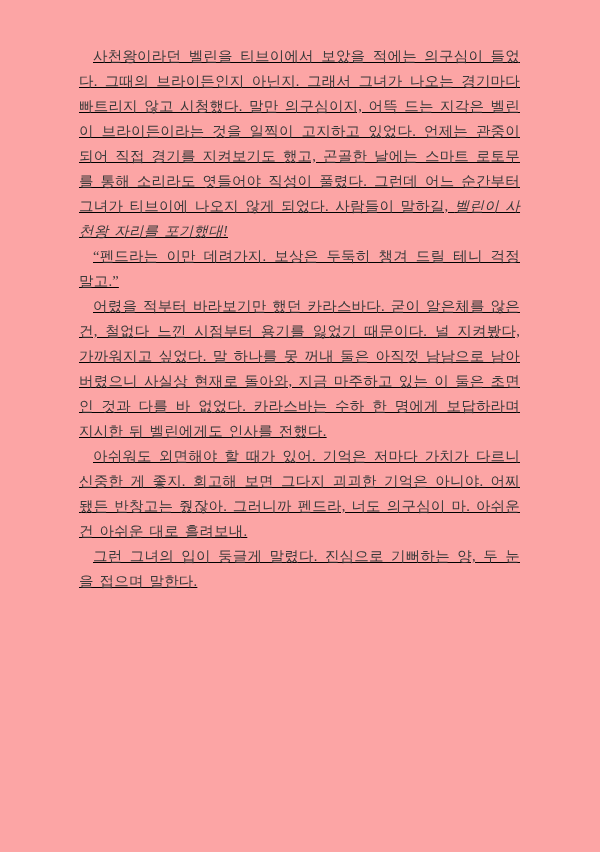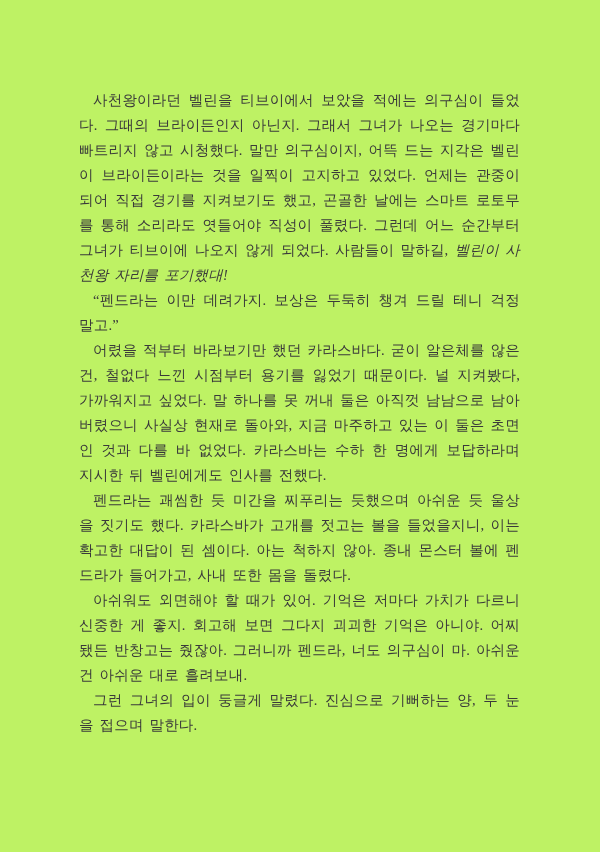--- a/index.html
+++ b/index.html
@@ -10,22 +10,23 @@
     width: 600px;
     height: 852px;
     overflow: hidden;
     background: #ffffff;
     font-family: "Liberation Serif", "DejaVu Serif", serif;
   }
   .page {
     box-sizing: border-box;
     width: 600px;
     height: 852px;
-    padding: 88px 80px 0 79px;
-    background: #bef264;
+    padding: 44px 80px 0 79px;
+    background: #fca5a5;
+    text-decoration: underline;
   }
   .text-body {
     width: 441px;
   }
   .text-body p {
     margin: 0;
     padding: 0;
     font-size: 14.5px;
     line-height: 25px;
     color: #3a3a3a;
@@ -40,17 +41,16 @@
   }
 </style>
 </head>
 <body style="background: rgb(255, 255, 255);">
 
 <div class="page">
   <div class="text-body">
       <p style="color: rgb(58, 58, 58);"><span>사천왕이라던 벨린을 티브이에서 보았을 적에는 의구심이 들었다. 그때의 브라이든인지 아닌지. 그래서 그녀가 나오는 경기마다 빠트리지 않고 시청했다. 말만 의구심이지, 어뜩 드는 지각은 벨린이 브라이든이라는 것을 일찍이 고지하고 있었다. 언제는 관중이 되어 직접 경기를 지켜보기도 했고, 곤골한 날에는 스마트 로토무를 통해 소리라도 엿들어야 직성이 풀렸다. 그런데 어느 순간부터 그녀가 티브이에 나오지 않게 되었다. 사람들이 말하길, </span><em>벨린이 사천왕 자리를 포기했대!</em></p>
       <p style="color: rgb(58, 58, 58);"><span>“펜드라는 이만 데려가지. 보상은 두둑히 챙겨 드릴 테니 걱정 말고.”</span></p>
       <p style="color: rgb(58, 58, 58);"><span>어렸을 적부터 바라보기만 했던 카라스바다. 굳이 알은체를 않은 건, 철없다 느낀 시점부터 용기를 잃었기 때문이다. 널 지켜봤다, 가까워지고 싶었다. 말 하나를 못 꺼내 둘은 아직껏 남남으로 남아 버렸으니 사실상 현재로 돌아와, 지금 마주하고 있는 이 둘은 초면인 것과 다를 바 없었다. 카라스바는 수하 한 명에게 보답하라며 지시한 뒤 벨린에게도 인사를 전했다.</span></p>
-      <p style="color: rgb(58, 58, 58);"><span>펜드라는 괘씸한 듯 미간을 찌푸리는 듯했으며 아쉬운 듯 울상을 짓기도 했다. 카라스바가 고개를 젓고는 볼을 들었을지니, 이는 확고한 대답이 된 셈이다. 아는 척하지 않아. 종내 몬스터 볼에 펜드라가 들어가고, 사내 또한 몸을 돌렸다.</span></p>
       <p style="color: rgb(58, 58, 58);"><span>아쉬워도 외면해야 할 때가 있어. 기억은 저마다 가치가 다르니 신중한 게 좋지. 회고해 보면 그다지 괴괴한 기억은 아니야. 어찌 됐든 반창고는 줬잖아. 그러니까 펜드라, 너도 의구심이 마. 아쉬운 건 아쉬운 대로 흘려보내.</span></p>
       <p style="color: rgb(58, 58, 58);"><span>그런 그녀의 입이 둥글게 말렸다. 진심으로 기뻐하는 양, 두 눈을 접으며 말한다.</span></p>
     </div>
 </div>
 
 </body></html>

